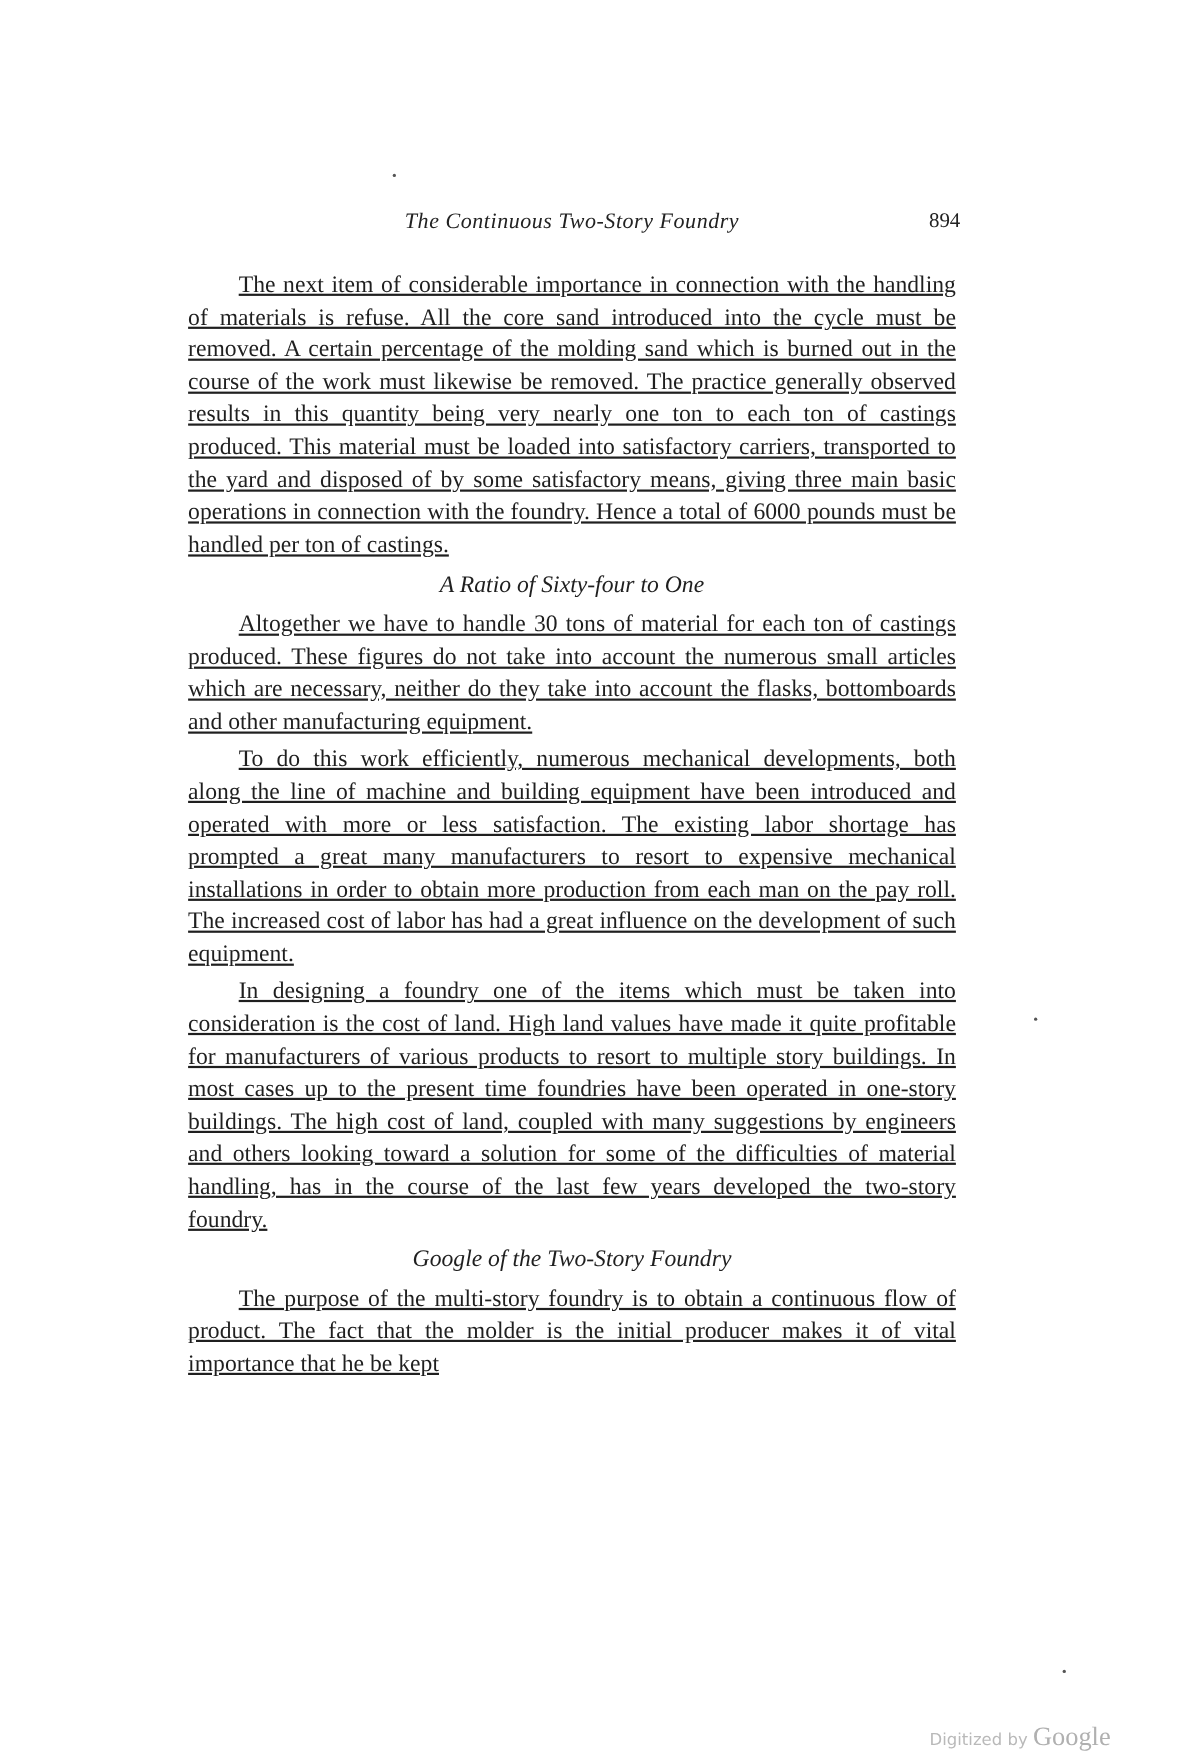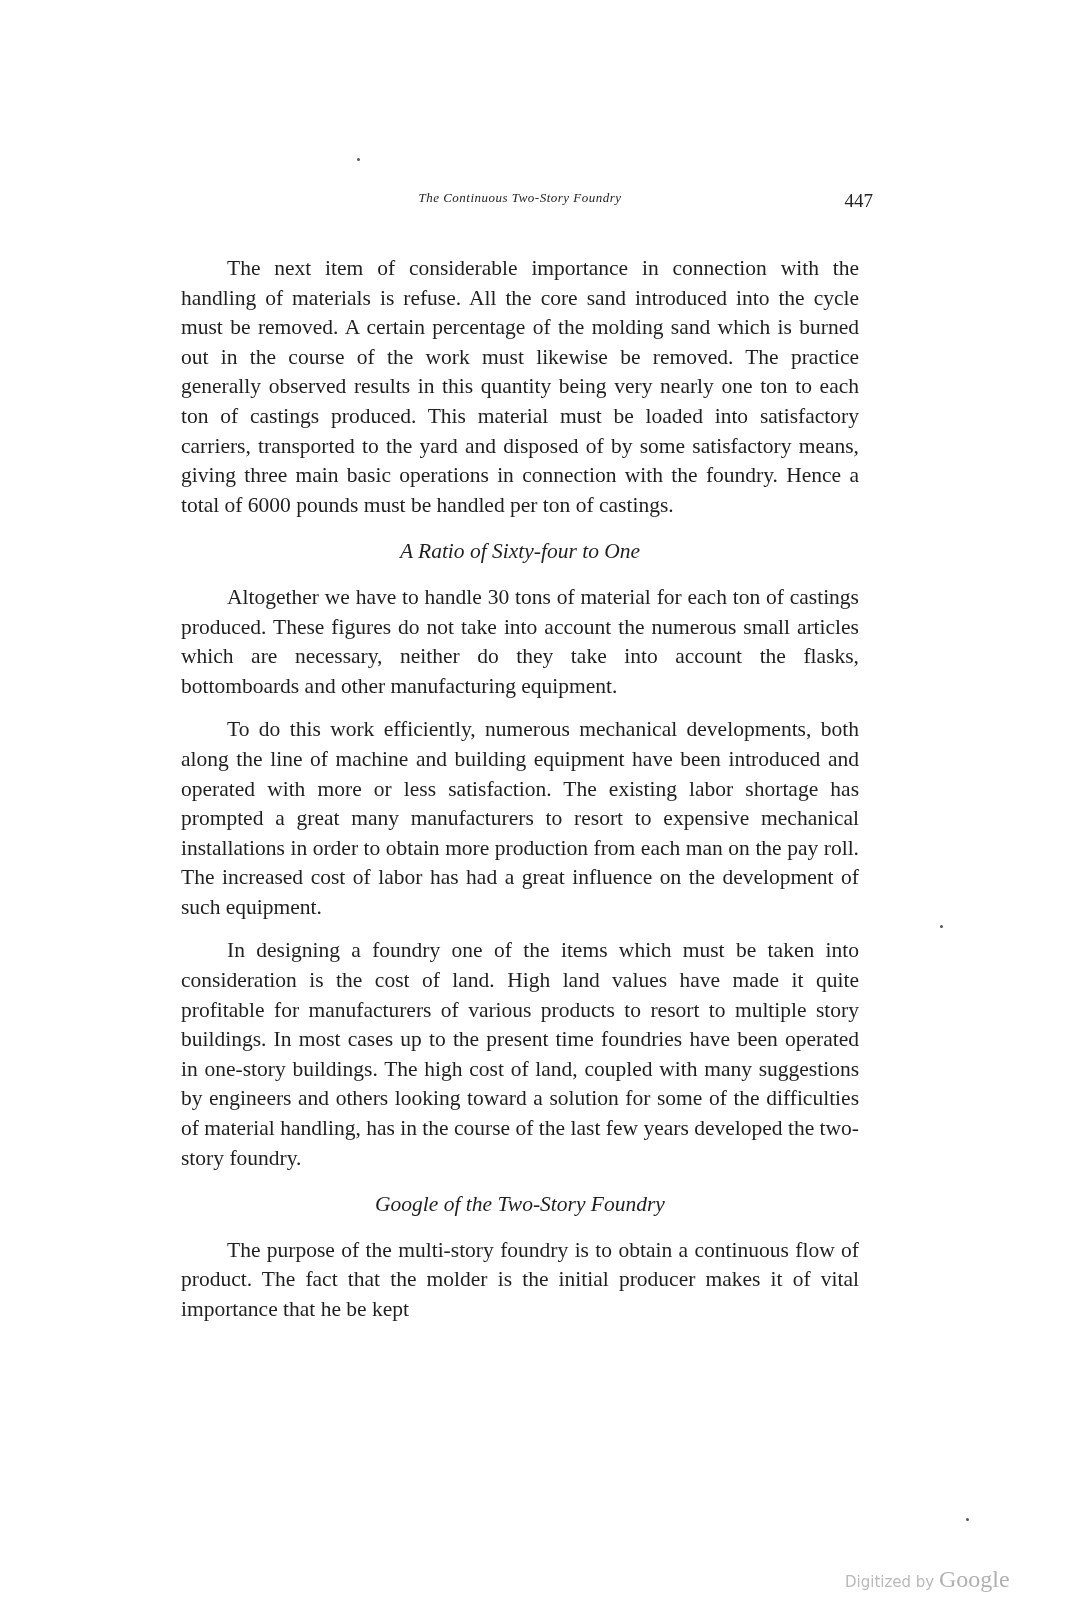--- a/index.html
+++ b/index.html
@@ -1,38 +1,38 @@
 <!DOCTYPE html>
 <html><head>
 <meta charset="utf-8">
 <style>
   html, body { margin: 0; padding: 0; background: #ffffff; }
   body { width: 1073px; height: 1600px; position: relative; overflow: hidden; }
   .page { position: absolute; left: 0; top: 0; width: 1073px; height: 1600px; background: #fff; }
   .header { position: absolute; top: 190px; left: 167px; width: 706px; height: 30px; }
-  .running-title { position: absolute; left: 0; right: 0; text-align: center; font-family: "Liberation Serif", serif; font-style: italic; font-size: 13px; color: #222; letter-spacing: 0.5px; }
+  .running-title { position: absolute; left: 0; right: 0; text-align: center; font-family: "Liberation Serif", serif; font-style: italic; font-size: 20px; color: #222; letter-spacing: 0.5px; }
   .page-number { position: absolute; right: 0; top: 0; font-family: "Liberation Serif", serif; font-size: 19px; color: #222; }
   .body { position: absolute; top: 240px; left: 167px; width: 706px; font-family: "Liberation Serif", serif; font-size: 21.5px; line-height: 29.6px; color: #1f1f1f; }
-  .para { margin: 14px; text-align: justify; text-indent: 46px; }
+  .para { margin: 4px; text-align: justify; text-indent: 46px; text-decoration: underline; }
   .heading { margin: 0; text-align: center; font-style: italic; font-size: 21.5px; line-height: 29.6px; padding: 3px 0 2px 0; font-family: Liberation Serif, serif; }
   .speck { position: absolute; width: 3px; height: 3px; background: #555; border-radius: 50%; }
   .watermark { position: absolute; left: 845px; top: 1538px; font-family: "DejaVu Sans", sans-serif; font-size: 15px; color: #b9b9b9; margin-top: 28px; }
   .watermark .brand { font-family: "Liberation Serif", serif; font-size: 24px; color: #b0b0b0; }
 </style>
 </head>
 <body>
 
 <div class="page">
   <span class="speck" style="left:357px;top:158px;"></span>
   <span class="speck" style="left:940px;top:925px;"></span>
   <span class="speck" style="left:966px;top:1518px;"></span>
 
   <div class="header">
     <div class="running-title">The Continuous Two-Story Foundry</div>
-    <div class="page-number">447</div>
+    <div class="page-number">894</div>
   </div>
 
   <div class="body">
     <p class="para">The next item of considerable importance in connection with the handling of materials is refuse. All the core sand introduced into the cycle must be removed. A certain percentage of the molding sand which is burned out in the course of the work must likewise be removed. The practice generally observed results in this quantity being very nearly one ton to each ton of castings produced. This material must be loaded into satisfactory carriers, transported to the yard and disposed of by some satisfactory means, giving three main basic operations in connection with the foundry. Hence a total of 6000 pounds must be handled per ton of castings.</p>
     <p class="heading">A Ratio of Sixty-four to One</p>
     <p class="para">Altogether we have to handle 30 tons of material for each ton of castings produced. These figures do not take into account the numerous small articles which are necessary, neither do they take into account the flasks, bottomboards and other manufacturing equipment.</p>
     <p class="para">To do this work efficiently, numerous mechanical developments, both along the line of machine and building equipment have been introduced and operated with more or less satisfaction. The existing labor shortage has prompted a great many manufacturers to resort to expensive mechanical installations in order to obtain more production from each man on the pay roll. The increased cost of labor has had a great influence on the development of such equipment.</p>
     <p class="para">In designing a foundry one of the items which must be taken into consideration is the cost of land. High land values have made it quite profitable for manufacturers of various products to resort to multiple story buildings. In most cases up to the present time foundries have been operated in one-story buildings. The high cost of land, coupled with many suggestions by engineers and others looking toward a solution for some of the difficulties of material handling, has in the course of the last few years developed the two-story foundry.</p>
     <p class="heading">Google of the Two-Story Foundry</p>
     <p class="para">The purpose of the multi-story foundry is to obtain a continuous flow of product. The fact that the molder is the initial producer makes it of vital importance that he be kept</p>

